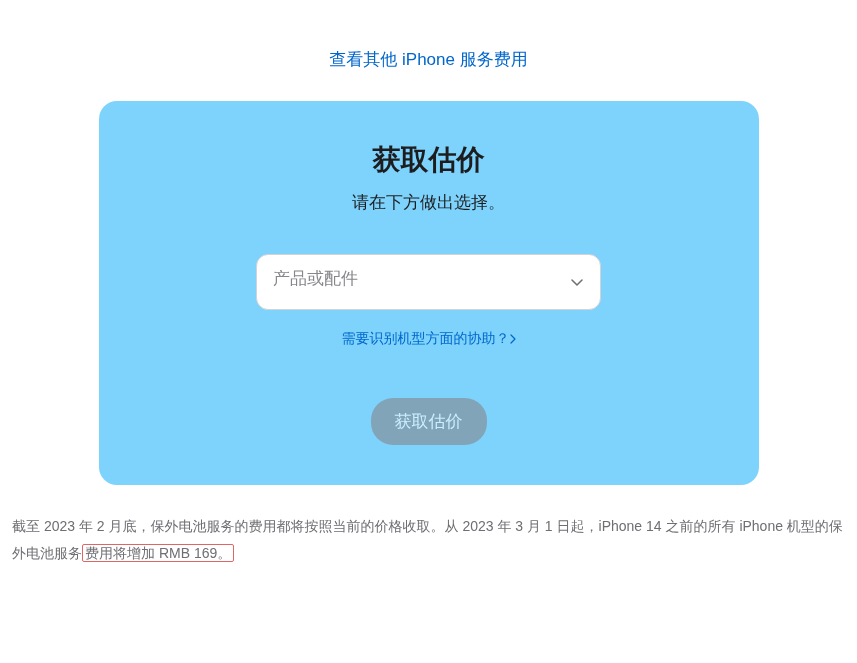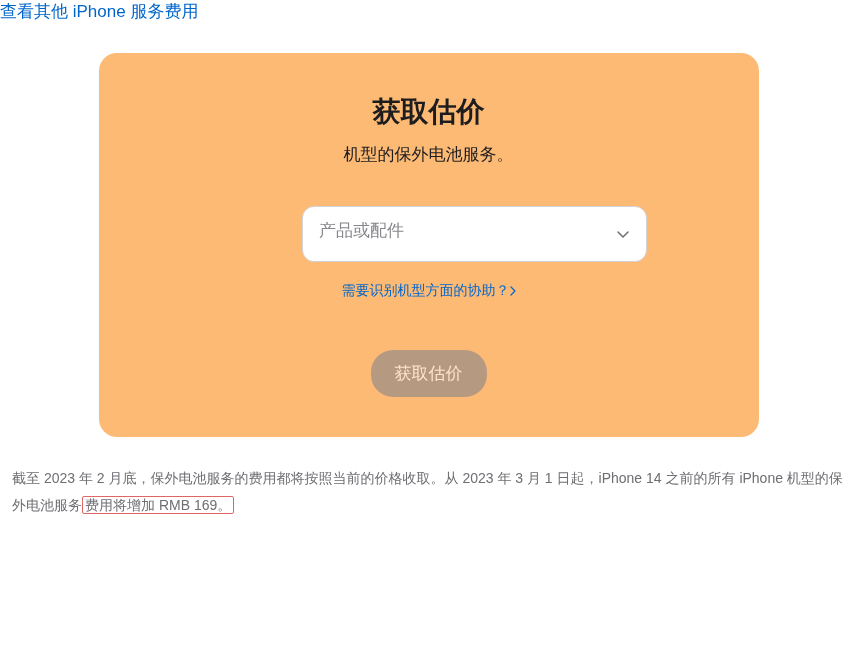--- a/index.html
+++ b/index.html
@@ -8,31 +8,32 @@
       box-sizing: border-box;
     }
     body {
       font-family: -apple-system, BlinkMacSystemFont, "Segoe UI", "Helvetica Neue", Arial, sans-serif;
       background: #fff;
       width: 857px;
       height: 663px;
       overflow: hidden;
     }
     .top-link {
-      text-align: left;
+      text-align: center;
       padding-bottom: 30px;
+      margin-top: 48px;
     }
     .top-link a {
       color: #0066cc;
       text-decoration: none;
       font-size: 17px;
       font-weight: 400;
     }
     .card {
-      background: #fdba74;
+      background: #7dd3fc;
       border-radius: 18px;
       margin: 0 auto;
       width: 660px;
       padding: 40px 50px 40px;
       text-align: center;
     }
     .card-title {
       font-size: 28px;
       font-weight: 600;
       color: #1d1d1f;
@@ -55,21 +56,20 @@
       border: 1px solid #d2d2d7;
       border-radius: 12px;
       padding: 0 40px 8px 16px;
       font-size: 17px;
       color: #86868b;
       text-align: left;
       cursor: pointer;
       display: flex;
       align-items: center;
       position: relative;
-      margin-left: 46px;
     }
     .chevron {
       position: absolute;
       right: 16px;
       top: 50%;
       transform: translateY(-50%);
       width: 14px;
       height: 14px;
       display: flex;
       align-items: center;
@@ -124,21 +124,21 @@
   </style>
 </head>
 <body>
 
 <div class="top-link">
   <a href="#">查看其他 iPhone 服务费用</a>
 </div>
 
 <div class="card">
   <h2 class="card-title">获取估价</h2>
-  <p class="card-subtitle">机型的保外电池服务。</p>
+  <p class="card-subtitle">请在下方做出选择。</p>
 
   <div class="select-wrapper">
     <div class="select-box">
       <span>产品或配件</span>
       <span class="chevron">
         <svg viewBox="0 0 12 7" fill="none">
             <path d="M1 1L6 6L11 1" stroke="#6e6e73" stroke-width="1.5" stroke-linecap="round" stroke-linejoin="round"></path>
           </svg>
       </span>
     </div>

